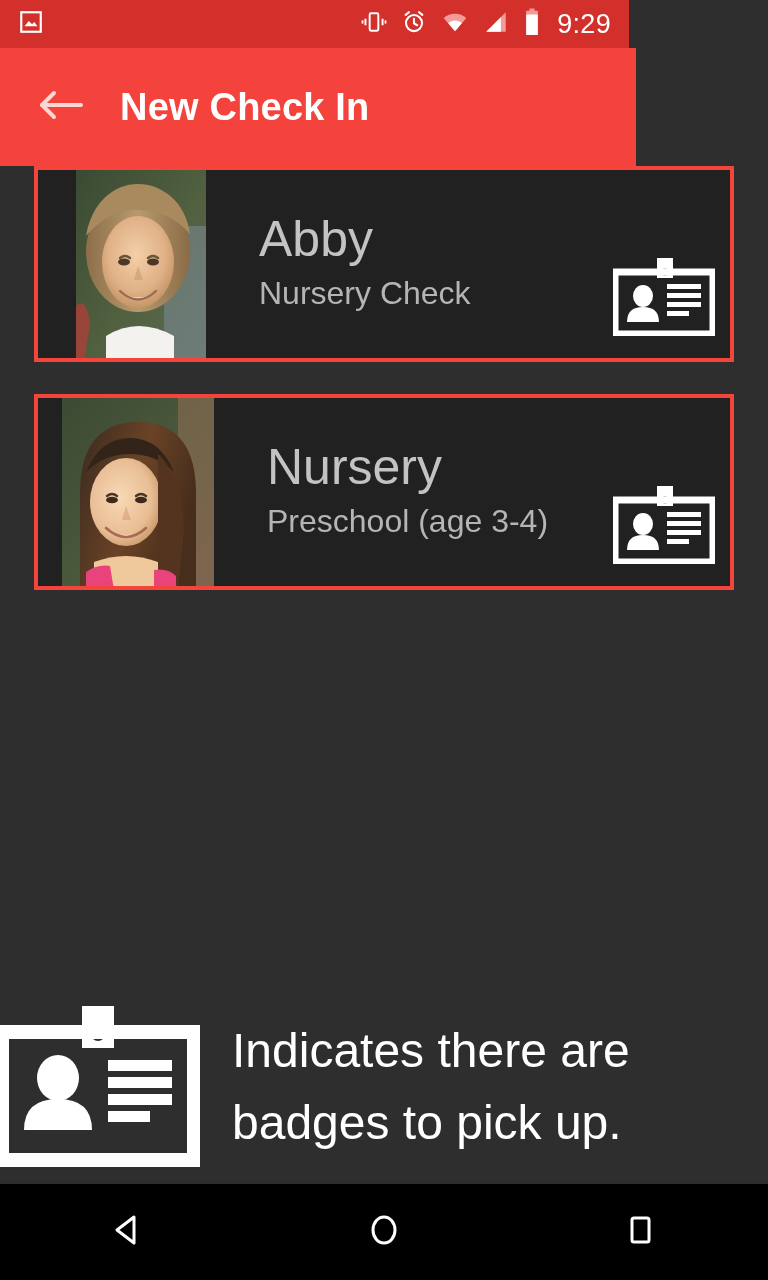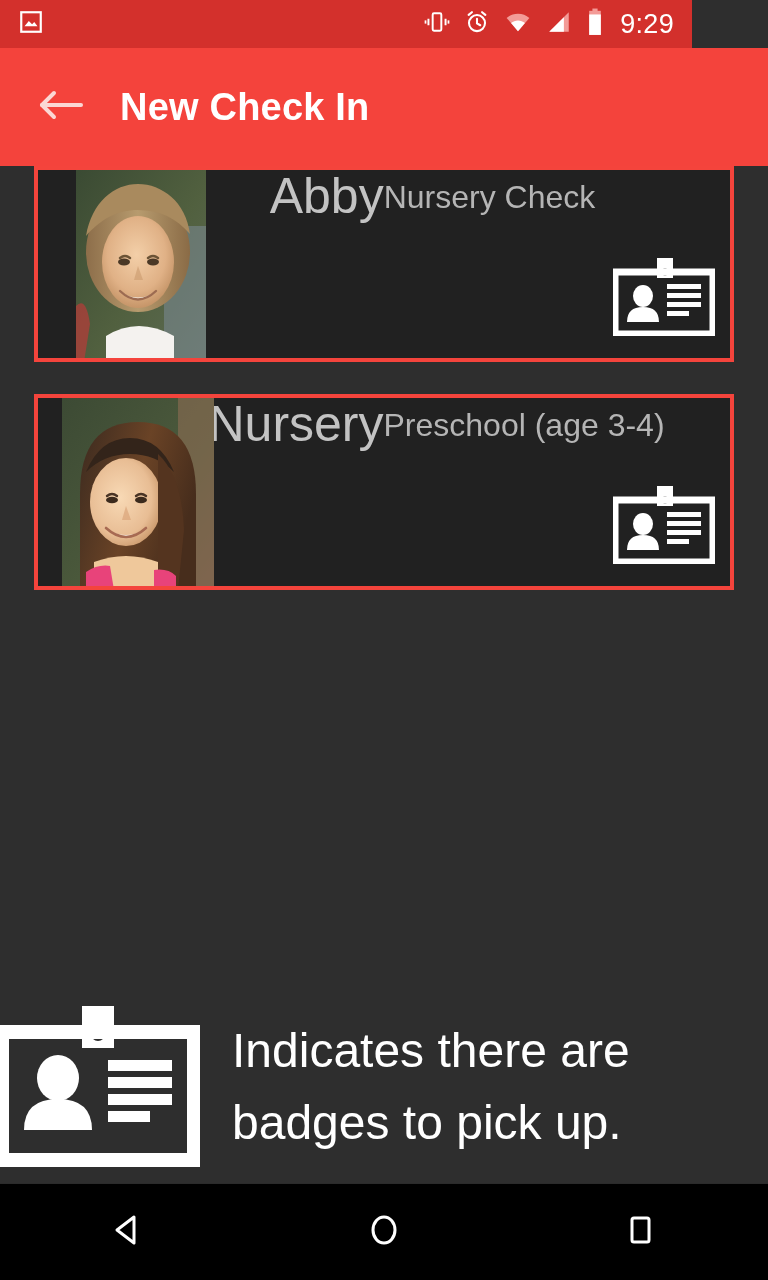--- a/index.html
+++ b/index.html
@@ -16,21 +16,21 @@
     width: 768px;
     height: 1280px;
     overflow: hidden;
     background: #2e2e2e;
   }
 
   
   #status-bar {
     position: absolute;
     left: 0; top: 0;
-    width: 692px;
+    width: 629px;
     height: 48px;
     background: #d3302c;
     display: flex;
     align-items: center;
     padding: 6px 18px;
     box-sizing: border-box;
   }
   #status-left { display: flex; align-items: center; gap: 10px; }
   #status-right {
     margin-left: auto;
@@ -45,21 +45,21 @@
     font-weight: 500;
     letter-spacing: 0.3px;
     line-height: 1;
     margin-left: 2px;
   }
 
   
   #app-bar {
     position: absolute;
     left: 0; top: 48px;
-    width: 768px;
+    width: 636px;
     height: 118px;
     background: #f4433c;
     display: flex;
     align-items: center;
   }
   #back-button {
     width: 72px;
     height: 72px;
     margin-left: 24px;
     display: flex;
@@ -103,21 +103,21 @@
   }
   .avatar.offset { margin-left: 38px; width: 130px; }
   .avatar.flush   { margin-left: 24px; width: 152px; }
   .avatar svg { display: block; width: 100%; height: 100%; }
 
   .row-text {
     flex: 1 1 auto;
     min-width: 0;
     padding-left: 53px;
     display: flex;
-    flex-direction: row;
+    flex-direction: column;
     justify-content: center;
   }
   .person-name {
     color: #c3c3c3;
     font-size: 50px;
     line-height: 1.06;
     white-space: nowrap;
   }
   .person-class {
     color: #b5b5b5;

